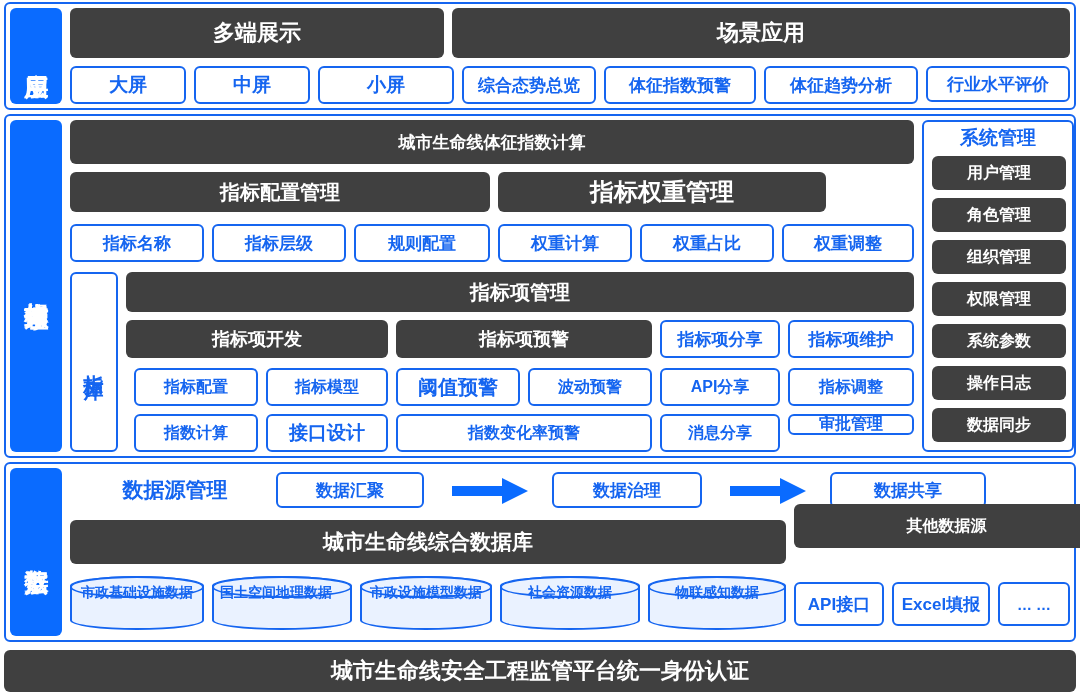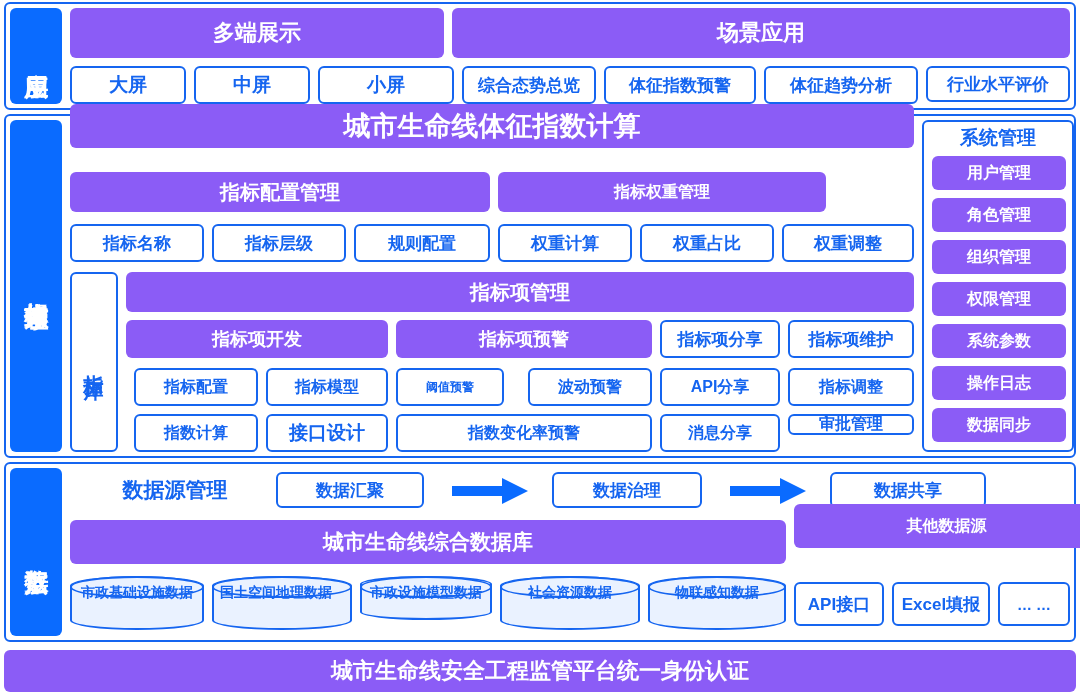--- a/index.html
+++ b/index.html
@@ -29,21 +29,21 @@
     display:flex;align-items:center;justify-content:center;
     font-weight:bold;
     font-size:24px;
     line-height:1.12;
     letter-spacing:1px;
     text-align:center;
     writing-mode:vertical-rl;
   }
   .solid{
     box-sizing:border-box;
-    background:#8b5cf6;
+    background:#404040;
     color:#ffffff;
     border-radius:6px;
     display:flex;align-items:center;justify-content:center;
     font-weight:bold;
     text-align:center;
   }
   .outline{
     box-sizing:border-box;
     background:#ffffff;
     color:#1565f0;
@@ -96,24 +96,24 @@
   <div class="outline" style="position:absolute;left:318px;top:66px;width:136px;height:38px;font-size:19px;">小屏</div>
   <div class="outline" style="position:absolute;left:462px;top:66px;width:134px;height:38px;font-size:17px;">综合态势总览</div>
   <div class="outline" style="position:absolute;left:604px;top:66px;width:152px;height:38px;font-size:17px;">体征指数预警</div>
   <div class="outline" style="position:absolute;left:764px;top:66px;width:154px;height:38px;font-size:17px;">体征趋势分析</div>
   <div class="outline" style="position:absolute;left:926px;top:66px;width:144px;height:36px;font-size:17px;">行业水平评价</div>
 
   <div class="band" style="left:4px;top:114px;width:1072px;height:344px;"></div>
 
   <div class="side-label" style="left:10px;top:120px;width:52px;height:332px;">指标体系管理</div>
 
-  <div class="solid" style="position:absolute;left:70px;top:104px;width:844px;height:44px;font-size:27px;">城市生命线体征指数计算</div>
+  <div class="solid" style="position:absolute;left:70px;top:120px;width:844px;height:44px;font-size:17px;">城市生命线体征指数计算</div>
 
   <div class="solid" style="position:absolute;left:70px;top:172px;width:420px;height:40px;font-size:20px;">指标配置管理</div>
-  <div class="solid" style="position:absolute;left:498px;top:172px;width:328px;height:40px;font-size:16px;">指标权重管理</div>
+  <div class="solid" style="position:absolute;left:498px;top:172px;width:328px;height:40px;font-size:24px;">指标权重管理</div>
 
   <div class="outline" style="position:absolute;left:70px;top:224px;width:134px;height:38px;font-size:17px;">指标名称</div>
   <div class="outline" style="position:absolute;left:212px;top:224px;width:134px;height:38px;font-size:17px;">指标层级</div>
   <div class="outline" style="position:absolute;left:354px;top:224px;width:136px;height:38px;font-size:17px;">规则配置</div>
   <div class="outline" style="position:absolute;left:498px;top:224px;width:134px;height:38px;font-size:17px;">权重计算</div>
   <div class="outline" style="position:absolute;left:640px;top:224px;width:134px;height:38px;font-size:17px;">权重占比</div>
   <div class="outline" style="position:absolute;left:782px;top:224px;width:132px;height:38px;font-size:17px;">权重调整</div>
 
   <div class="outline" style="position:absolute;left:70px;top:272px;width:48px;height:180px;">
     <span style="writing-mode:vertical-rl;font-size:20px;font-weight:bold;line-height:1.1;letter-spacing:2px;">指标库</span>
@@ -121,21 +121,21 @@
 
   <div class="solid" style="position:absolute;left:126px;top:272px;width:788px;height:40px;font-size:20px;">指标项管理</div>
 
   <div class="solid" style="position:absolute;left:126px;top:320px;width:262px;height:38px;font-size:18px;">指标项开发</div>
   <div class="solid" style="position:absolute;left:396px;top:320px;width:256px;height:38px;font-size:18px;">指标项预警</div>
   <div class="outline" style="position:absolute;left:660px;top:320px;width:120px;height:38px;font-size:17px;">指标项分享</div>
   <div class="outline" style="position:absolute;left:788px;top:320px;width:126px;height:38px;font-size:17px;">指标项维护</div>
 
   <div class="outline" style="position:absolute;left:134px;top:368px;width:124px;height:38px;font-size:16px;">指标配置</div>
   <div class="outline" style="position:absolute;left:266px;top:368px;width:122px;height:38px;font-size:16px;">指标模型</div>
-  <div class="outline" style="position:absolute;left:396px;top:368px;width:108px;height:38px;font-size:12px;">阈值预警</div>
+  <div class="outline" style="position:absolute;left:396px;top:368px;width:124px;height:38px;font-size:20px;">阈值预警</div>
   <div class="outline" style="position:absolute;left:528px;top:368px;width:124px;height:38px;font-size:16px;">波动预警</div>
   <div class="outline" style="position:absolute;left:660px;top:368px;width:120px;height:38px;font-size:16px;">API分享</div>
   <div class="outline" style="position:absolute;left:788px;top:368px;width:126px;height:38px;font-size:16px;">指标调整</div>
 
   <div class="outline" style="position:absolute;left:134px;top:414px;width:124px;height:38px;font-size:16px;">指数计算</div>
   <div class="outline" style="position:absolute;left:266px;top:414px;width:122px;height:38px;font-size:19px;">接口设计</div>
   <div class="outline" style="position:absolute;left:396px;top:414px;width:256px;height:38px;font-size:16px;">指数变化率预警</div>
   <div class="outline" style="position:absolute;left:660px;top:414px;width:120px;height:38px;font-size:16px;">消息分享</div>
   <div class="outline" style="position:absolute;left:788px;top:414px;width:126px;height:21px;font-size:16px;">审批管理</div>
 
@@ -176,21 +176,21 @@
 
   <div class="solid" style="position:absolute;left:70px;top:520px;width:716px;height:44px;font-size:21px;">城市生命线综合数据库</div>
   <div class="solid" style="position:absolute;left:794px;top:504px;width:305px;height:44px;font-size:16px;">其他数据源</div>
 
   <div class="cyl" style="left:70px;top:576px;width:134px;height:54px;font-size:14px;padding:6px 4px 0 4px;">
     <span>市政基础设施数据</span>
   </div>
   <div class="cyl" style="left:212px;top:576px;width:140px;height:54px;font-size:14px;padding:6px 16px 0 4px;">
     <span>国土空间地理数据</span>
   </div>
-  <div class="cyl" style="left:360px;top:576px;width:132px;height:44px;font-size:14px;padding:6px 4px 0 4px;">
+  <div class="cyl" style="left:360px;top:576px;width:132px;height:54px;font-size:14px;padding:6px 4px 0 4px;">
     <span>市政设施模型数据</span>
   </div>
   <div class="cyl" style="left:500px;top:576px;width:140px;height:54px;font-size:14px;padding:6px 4px 0 4px;">
     <span>社会资源数据</span>
   </div>
   <div class="cyl" style="left:648px;top:576px;width:138px;height:54px;font-size:14px;padding:6px 4px 0 4px;">
     <span>物联感知数据</span>
   </div>
 
   <div class="outline" style="position:absolute;left:794px;top:582px;width:90px;height:44px;font-size:17px;">API接口</div>

